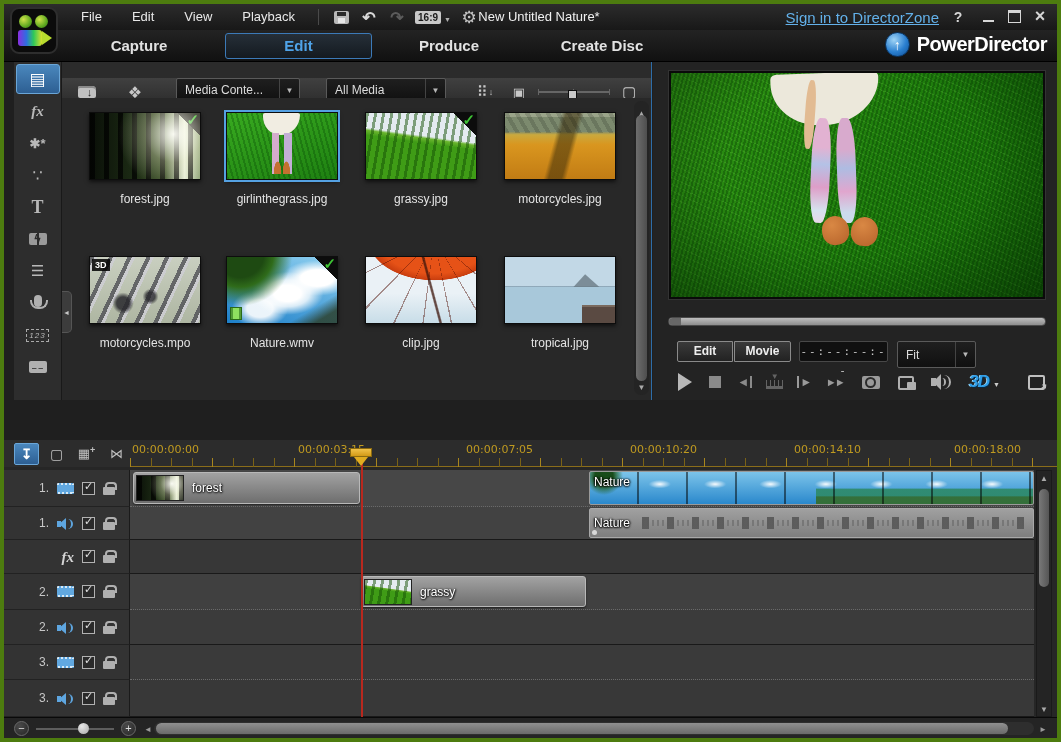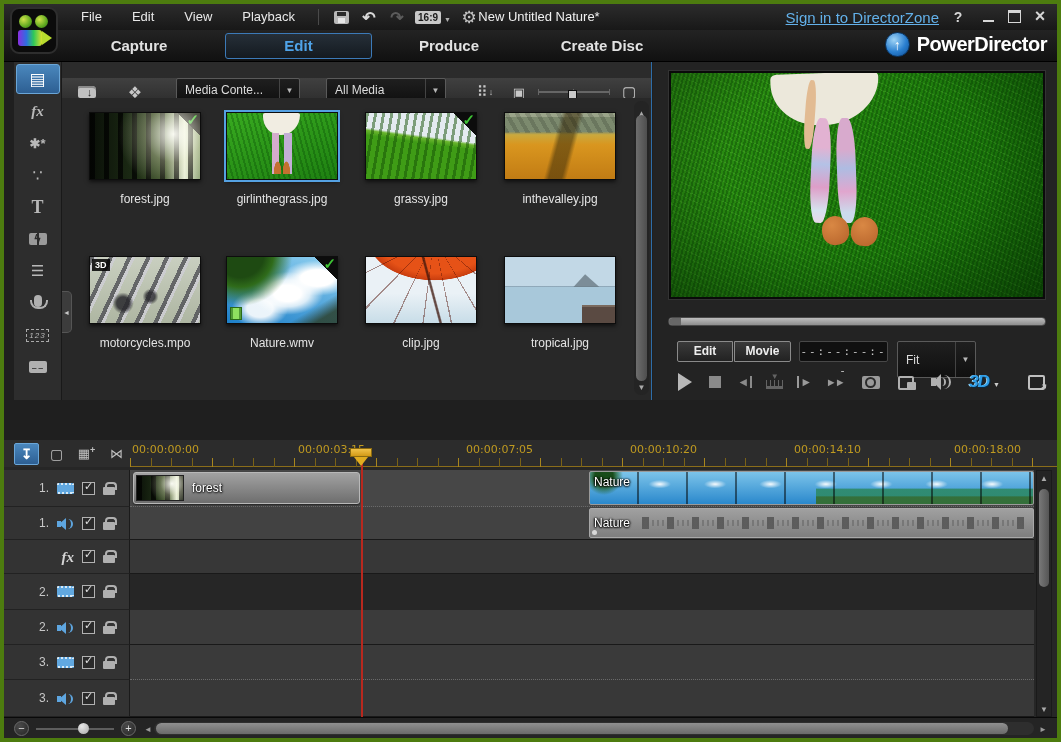--- a/index.html
+++ b/index.html
@@ -152,21 +152,21 @@
     background:linear-gradient(180deg,#d8aacd 0 30%,#aebce2 48%,#e0a6ce 70%,#ccdaec 90%); transform:rotate(-2deg); }
   .pv-shoe-l { position:absolute; left:40.5%; top:64%; width:7.2%; height:13%; background:radial-gradient(circle at 40% 30%,#d98844,#b5622a); border-radius:50% 50% 45% 45%; transform:rotate(-10deg); }
   .pv-shoe-r { position:absolute; left:48.5%; top:64.5%; width:7.2%; height:13%; background:radial-gradient(circle at 40% 30%,#d98844,#b5622a); border-radius:50% 50% 45% 45%; transform:rotate(8deg); }
   .pv-seek { position:absolute; left:15px; top:255px; width:378px; height:9px; background:linear-gradient(#bdbdbd,#8d8d8d); border:1px solid #4a4a4a; border-radius:4px; }
   .pv-seek::before { content:""; position:absolute; left:0; top:0; bottom:0; width:12px; background:#676767; border-radius:4px 0 0 4px; }
   .pv-row1 { position:absolute; left:0; top:279px; right:0; height:22px; }
   .pv-btn { position:absolute; height:21px; background:linear-gradient(#3a3a3a,#222); border:1px solid #8a8a8a; color:#eee; font-size:12px; font-weight:bold; text-align:center; line-height:19px; }
   .pvb-clip { left:24px; width:56px; border-radius:2px 0 0 2px; }
   .pvb-movie { left:81px; width:57px; border-radius:0 2px 2px 0; }
   .pv-timecode { position:absolute; left:146px; width:89px; height:21px; background:#101010; border:1px solid #484848; border-radius:2px; color:#c8c8c8; font-family:"DejaVu Sans Mono",monospace; font-size:11px; letter-spacing:2px; text-align:center; line-height:19px; }
-  .pv-fit { position:absolute; left:244px; width:79px; height:37px; }
+  .pv-fit { position:absolute; left:244px; width:79px; height:27px; }
   .pv-row2 { position:absolute; left:0; top:305px; right:0; height:30px; display:flex; align-items:center; padding-left:22px; }
   .pc { width:20px; height:20px; margin-right:11px; display:flex; align-items:center; justify-content:center; color:#a8a8a8; position:relative; }
   .pc-play::before { content:""; border-left:14px solid #b8b8b8; border-top:9px solid transparent; border-bottom:9px solid transparent; }
   .pc-stop::before { content:""; width:12px; height:12px; background:#8a8a8a; }
   .pc-prev::before { content:"◄"; font-size:12px; color:#8a8a8a; } .pc-prev::after { content:""; width:2px; height:12px; background:#8a8a8a; margin-left:1px; }
   .pc-mark { opacity:.55; } .pc-mark::before { content:""; position:absolute; bottom:3px; left:1px; width:17px; height:6px; border-bottom:3px solid #999; background:repeating-linear-gradient(90deg,#999 0 1px,transparent 1px 4px); }
   .pc-mark::after { content:"▼"; position:absolute; top:0; font-size:8px; color:#999; }
   .pc-next::before { content:""; width:2px; height:12px; background:#9a9a9a; margin-right:1px; } .pc-next::after { content:"►"; font-size:12px; color:#9a9a9a; }
   .pc-ffwd::before { content:"►►"; font-size:11px; letter-spacing:-2px; color:#9a9a9a; }
   .pc-cam { margin-left:6px; } .pc-cam::before { content:""; position:absolute; width:18px; height:13px; background:#9a9a9a; border-radius:2px; }
@@ -389,21 +389,21 @@
         <div class="lib-label">girlinthegrass.jpg</div>
       </div>
       <div class="lib-item lib-row1 li-2">
         <div class="thumb t-grassy">
             <span class="check"></span>
           </div>
         <div class="lib-label">grassy.jpg</div>
       </div>
       <div class="lib-item lib-row1 li-3">
         <div class="thumb t-valley"></div>
-        <div class="lib-label">inthevalley.jpg</div>
+        <div class="lib-label">motorcycles.jpg</div>
       </div>
 
       <div class="lib-item lib-row2 li-0">
         <div class="thumb t-moto">
             <span class="badge3d">3D</span>
           </div>
         <div class="lib-label">motorcycles.mpo</div>
       </div>
       <div class="lib-item lib-row2 li-1">
         <div class="thumb t-nature">
@@ -540,20 +540,26 @@
       </div>
       <div class="tbody"></div>
     </div>
     <div class="trow r3">
       <div class="thead">
         <span class="tnum">2.</span>
         <span class="tfilm"></span>
         <span class="cb"></span>
         <span class="lock"></span>
       </div>
+      <div class="tbody">
+        <div class="clip c-grassy">
+          <span class="thumb t-grassy mini"></span>
+          <span class="clabel">grassy</span>
+        </div>
+      </div>
     </div>
     <div class="trow r4">
       <div class="thead">
         <span class="tnum">2.</span>
         <span class="tspk">
             <span class="wv"></span>
           </span>
         <span class="cb"></span>
         <span class="lock"></span>
       </div>

